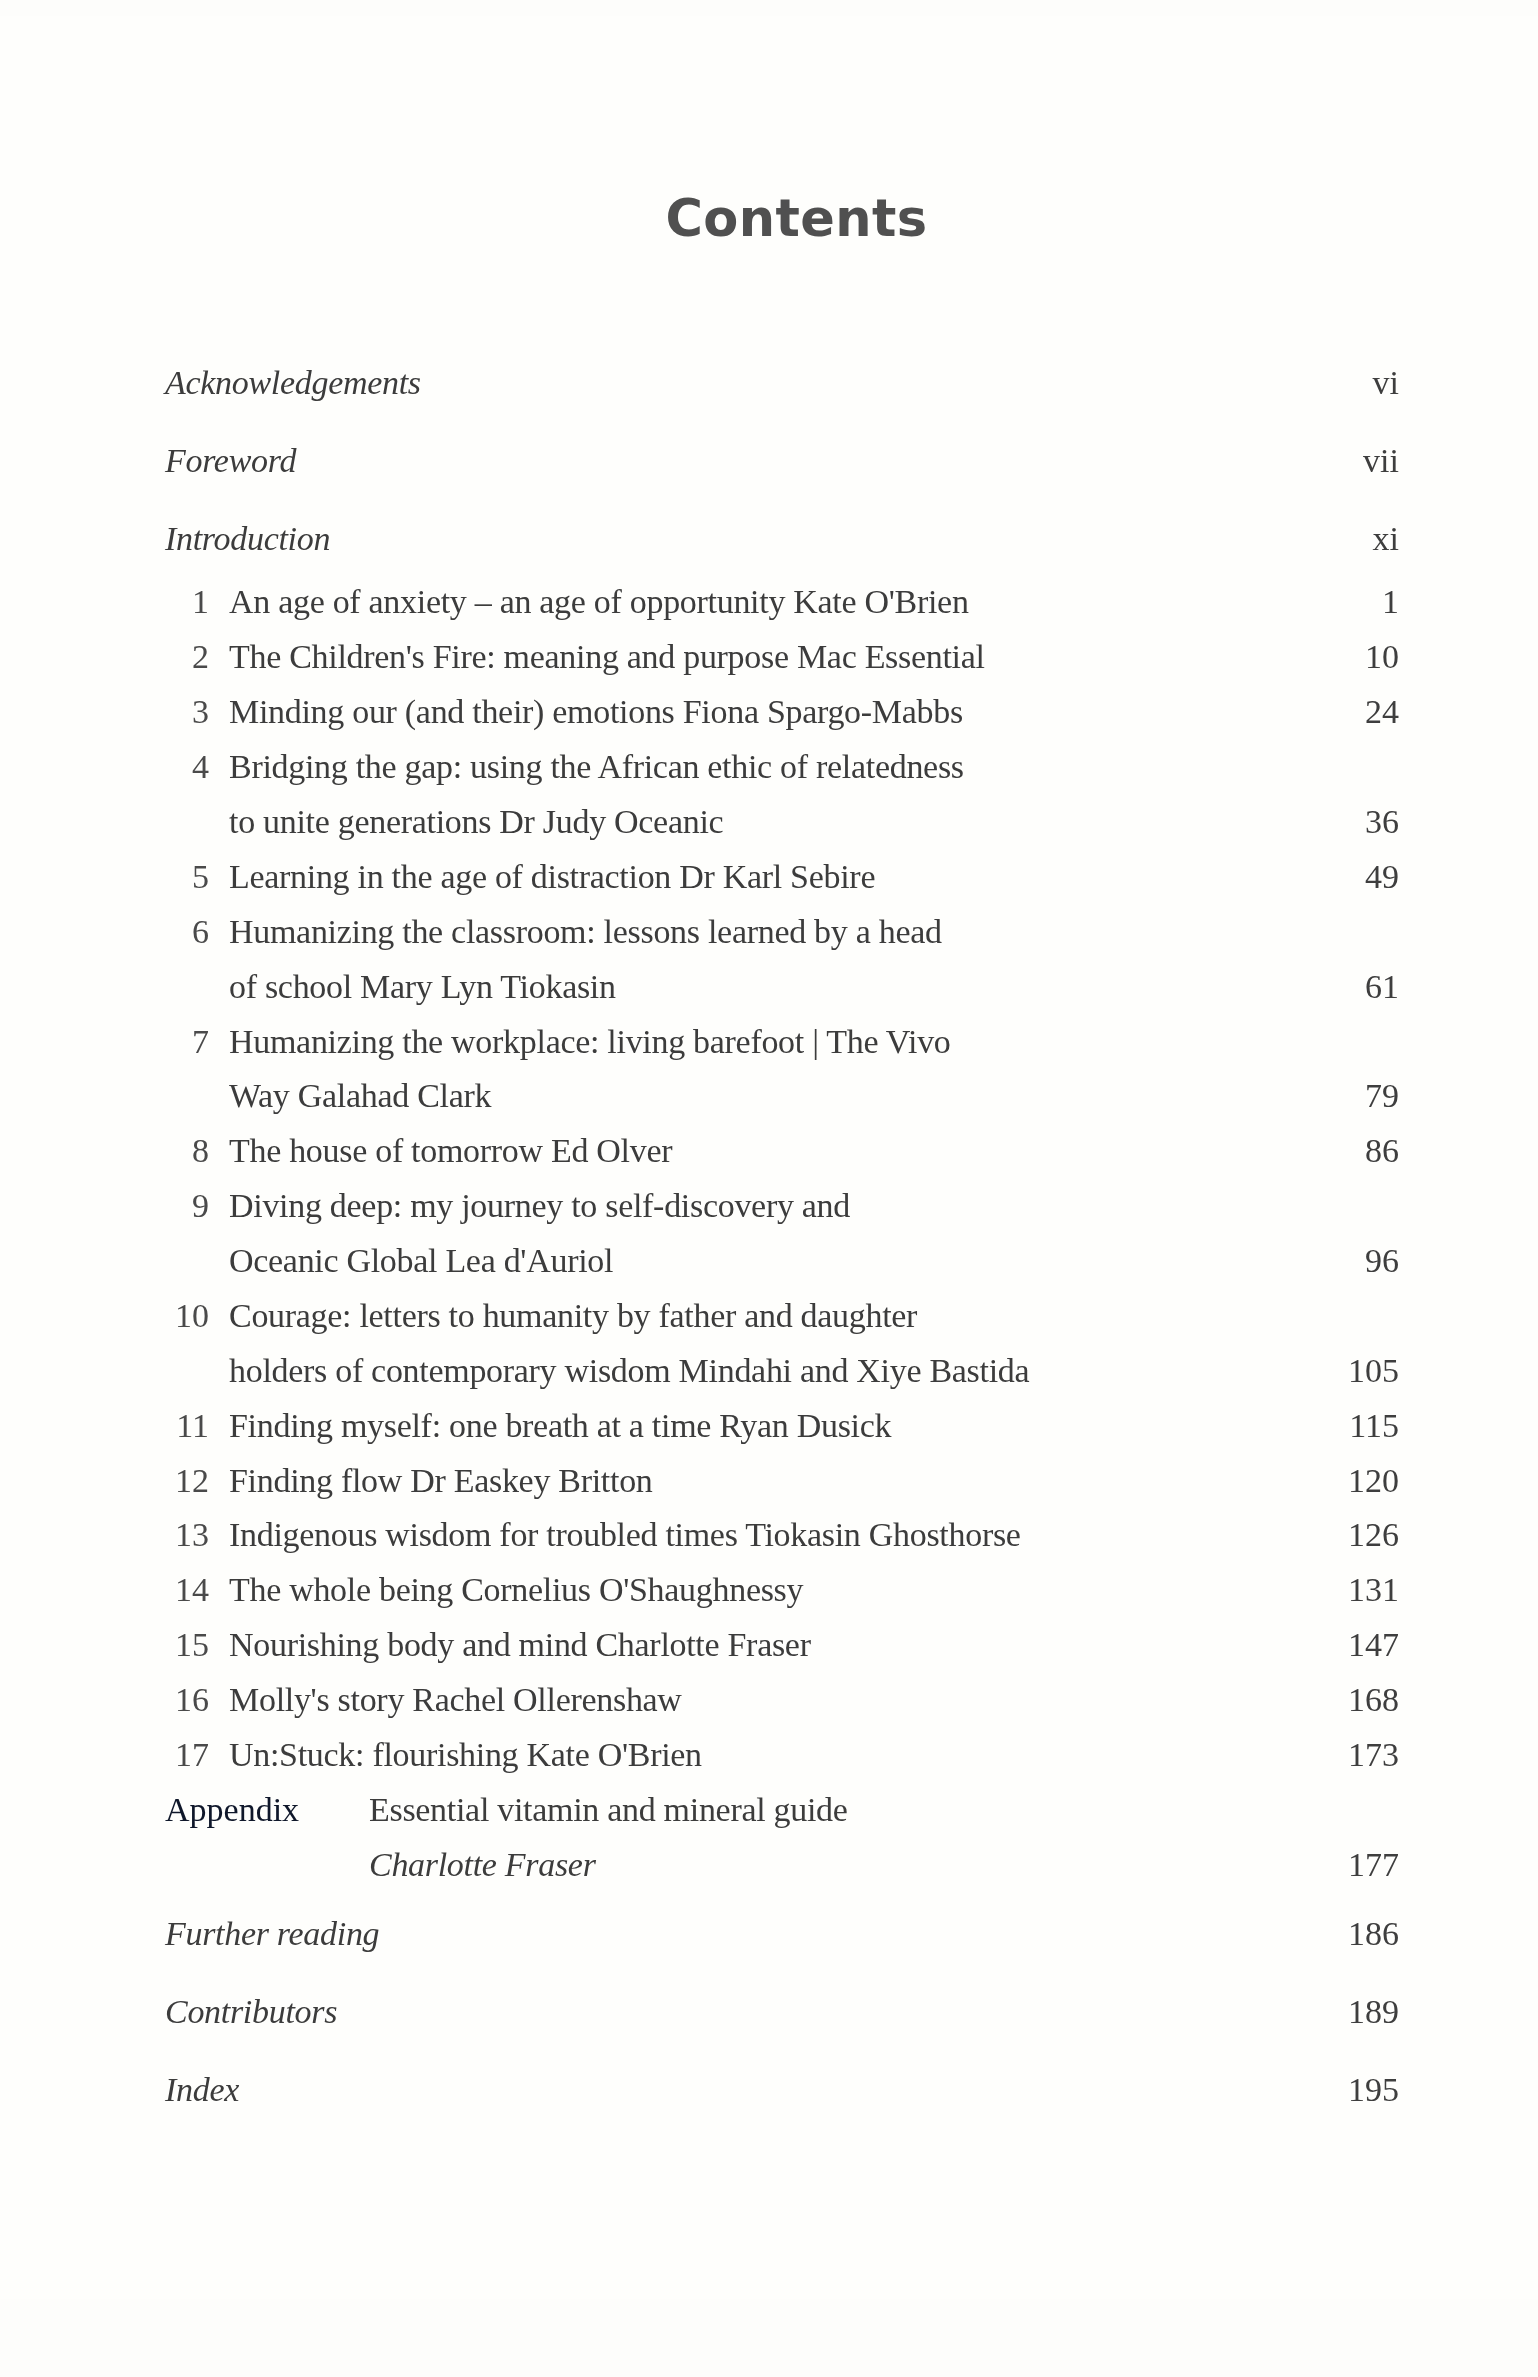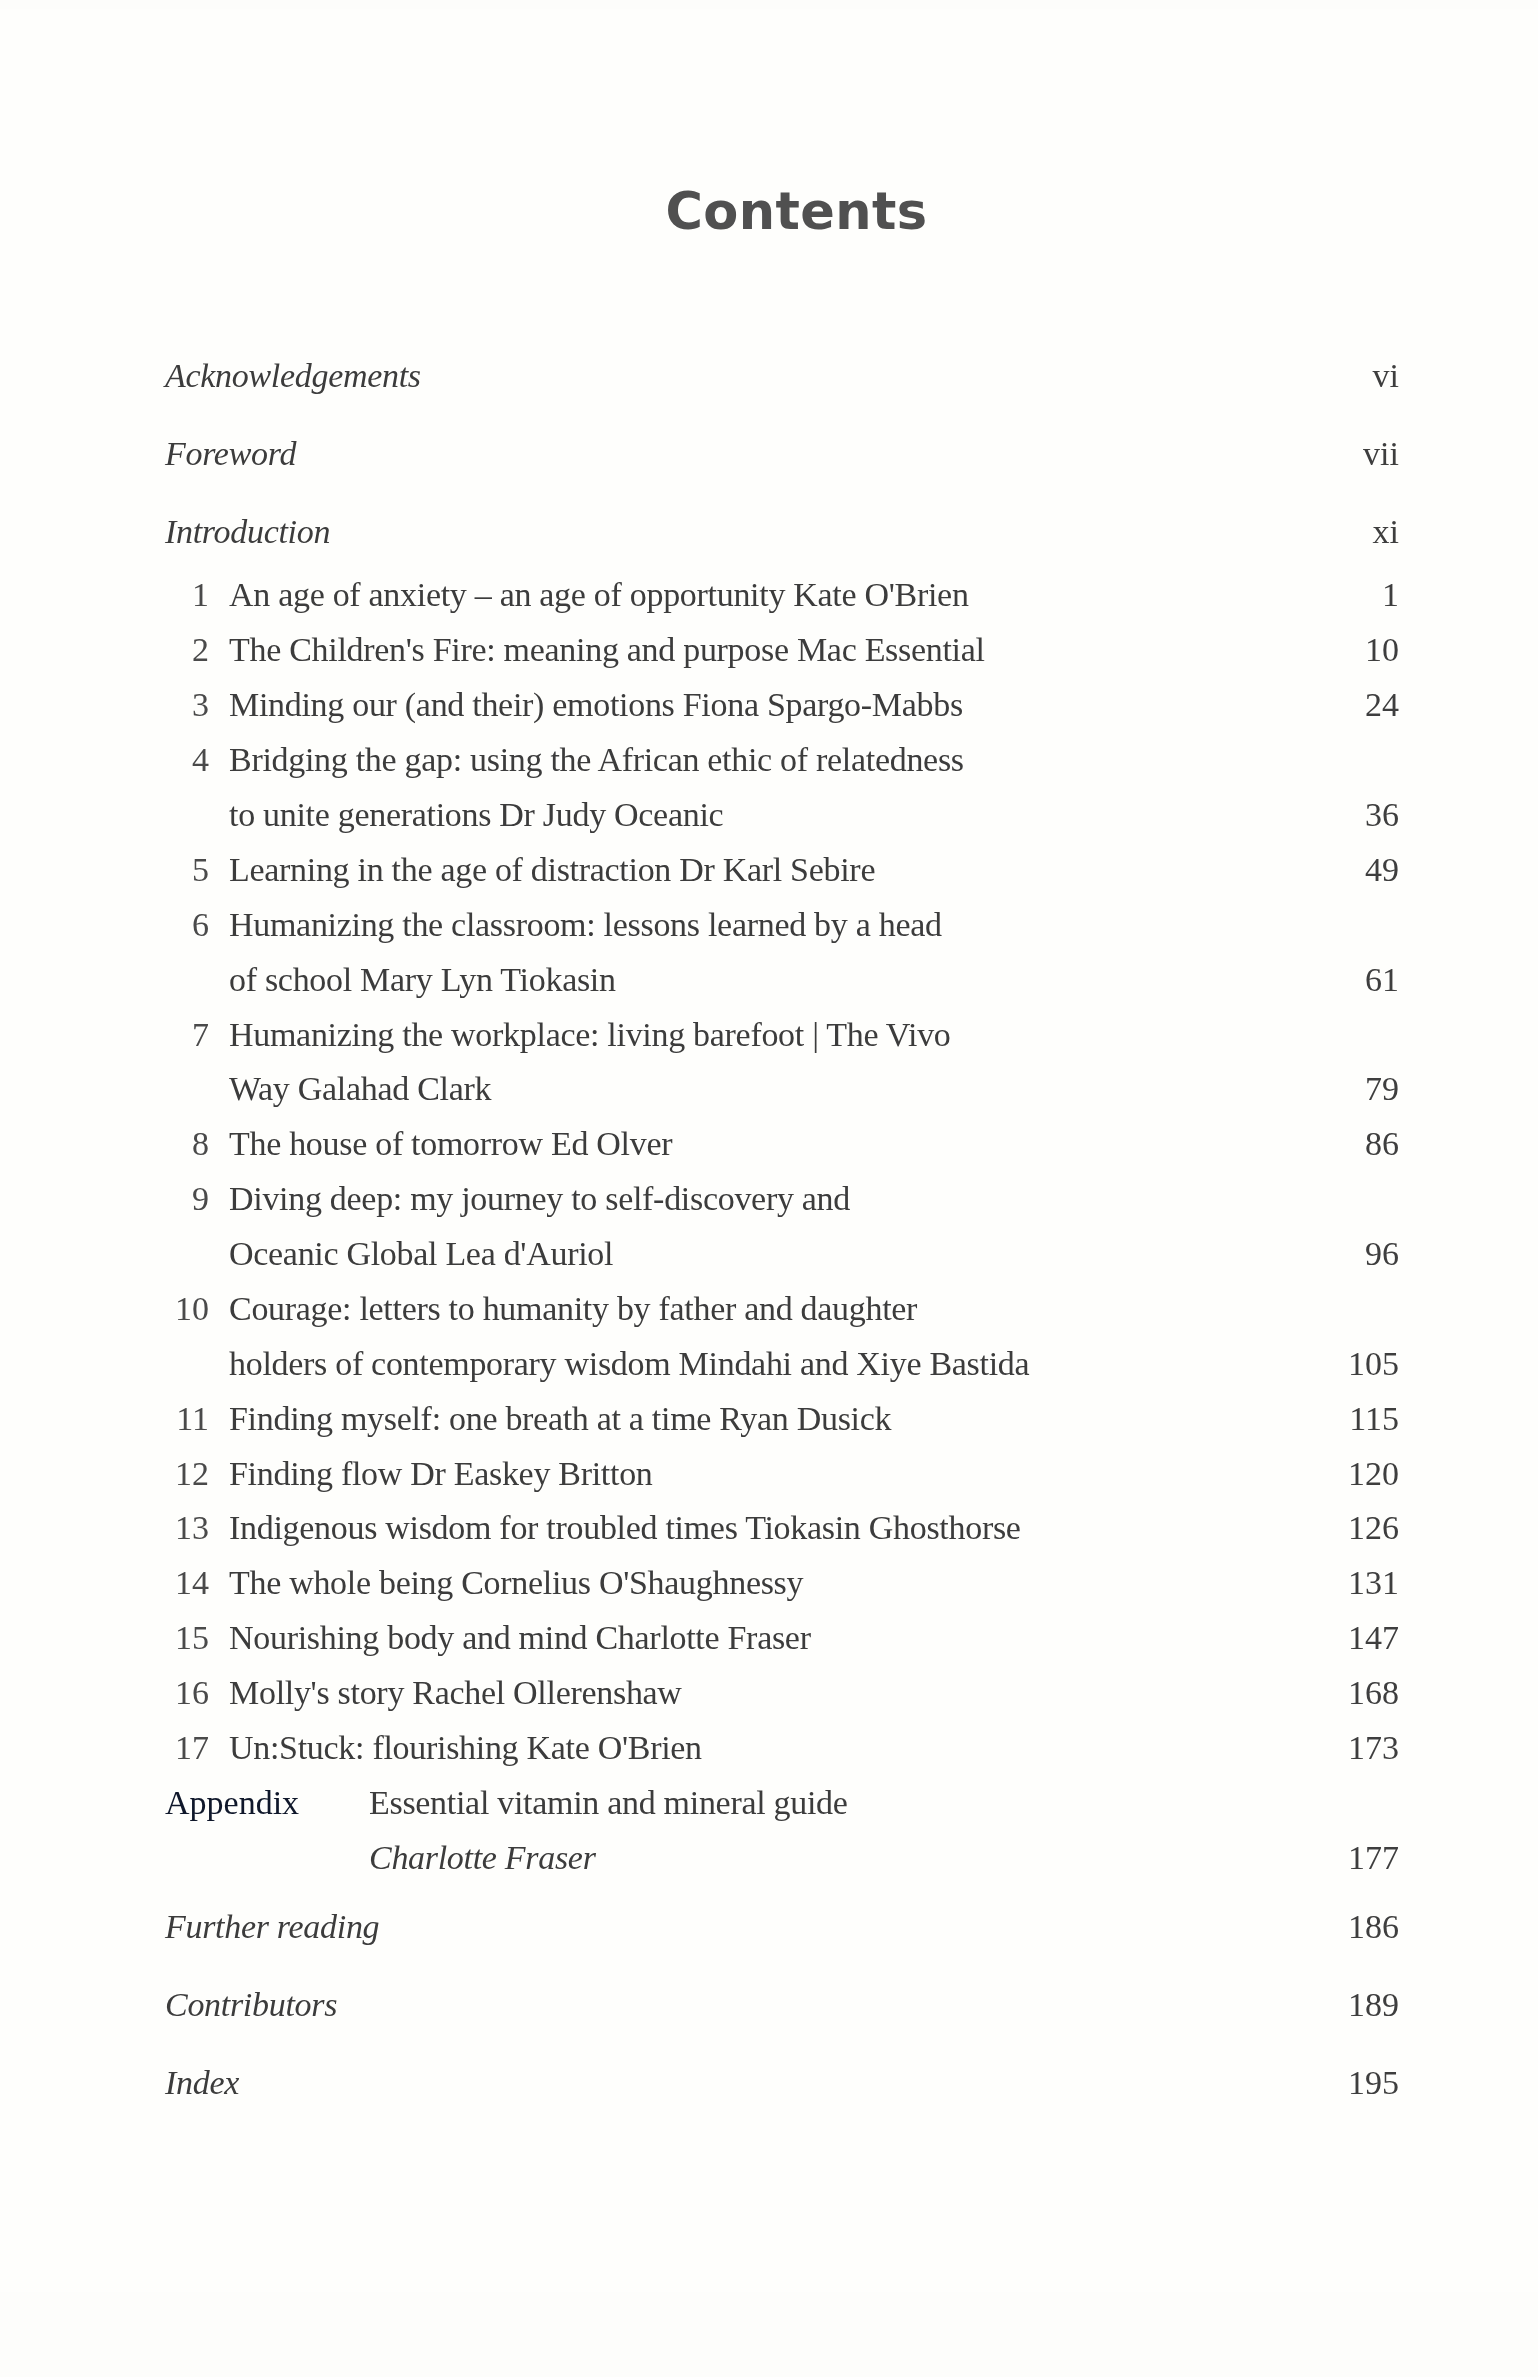--- a/index.html
+++ b/index.html
@@ -10,21 +10,21 @@
     body {
       width: 1538px;
       height: 2377px;
       position: relative;
       overflow: hidden;
       font-family: "Liberation Serif", "DejaVu Serif", serif;
       color: #3a3a3a;
     }
     .page {
       position: absolute;
-      left: 0; top: 9px;
+      left: 0; top: 16px;
       width: 1538px; height: 2283px;
       background: #fefefc;
     }
     .title {
       position: absolute;
       left: 0; right: 0;
       top: 173px;
       text-align: center;
       font-family: "DejaVu Sans", "Liberation Sans", sans-serif;
       font-weight: bold;

